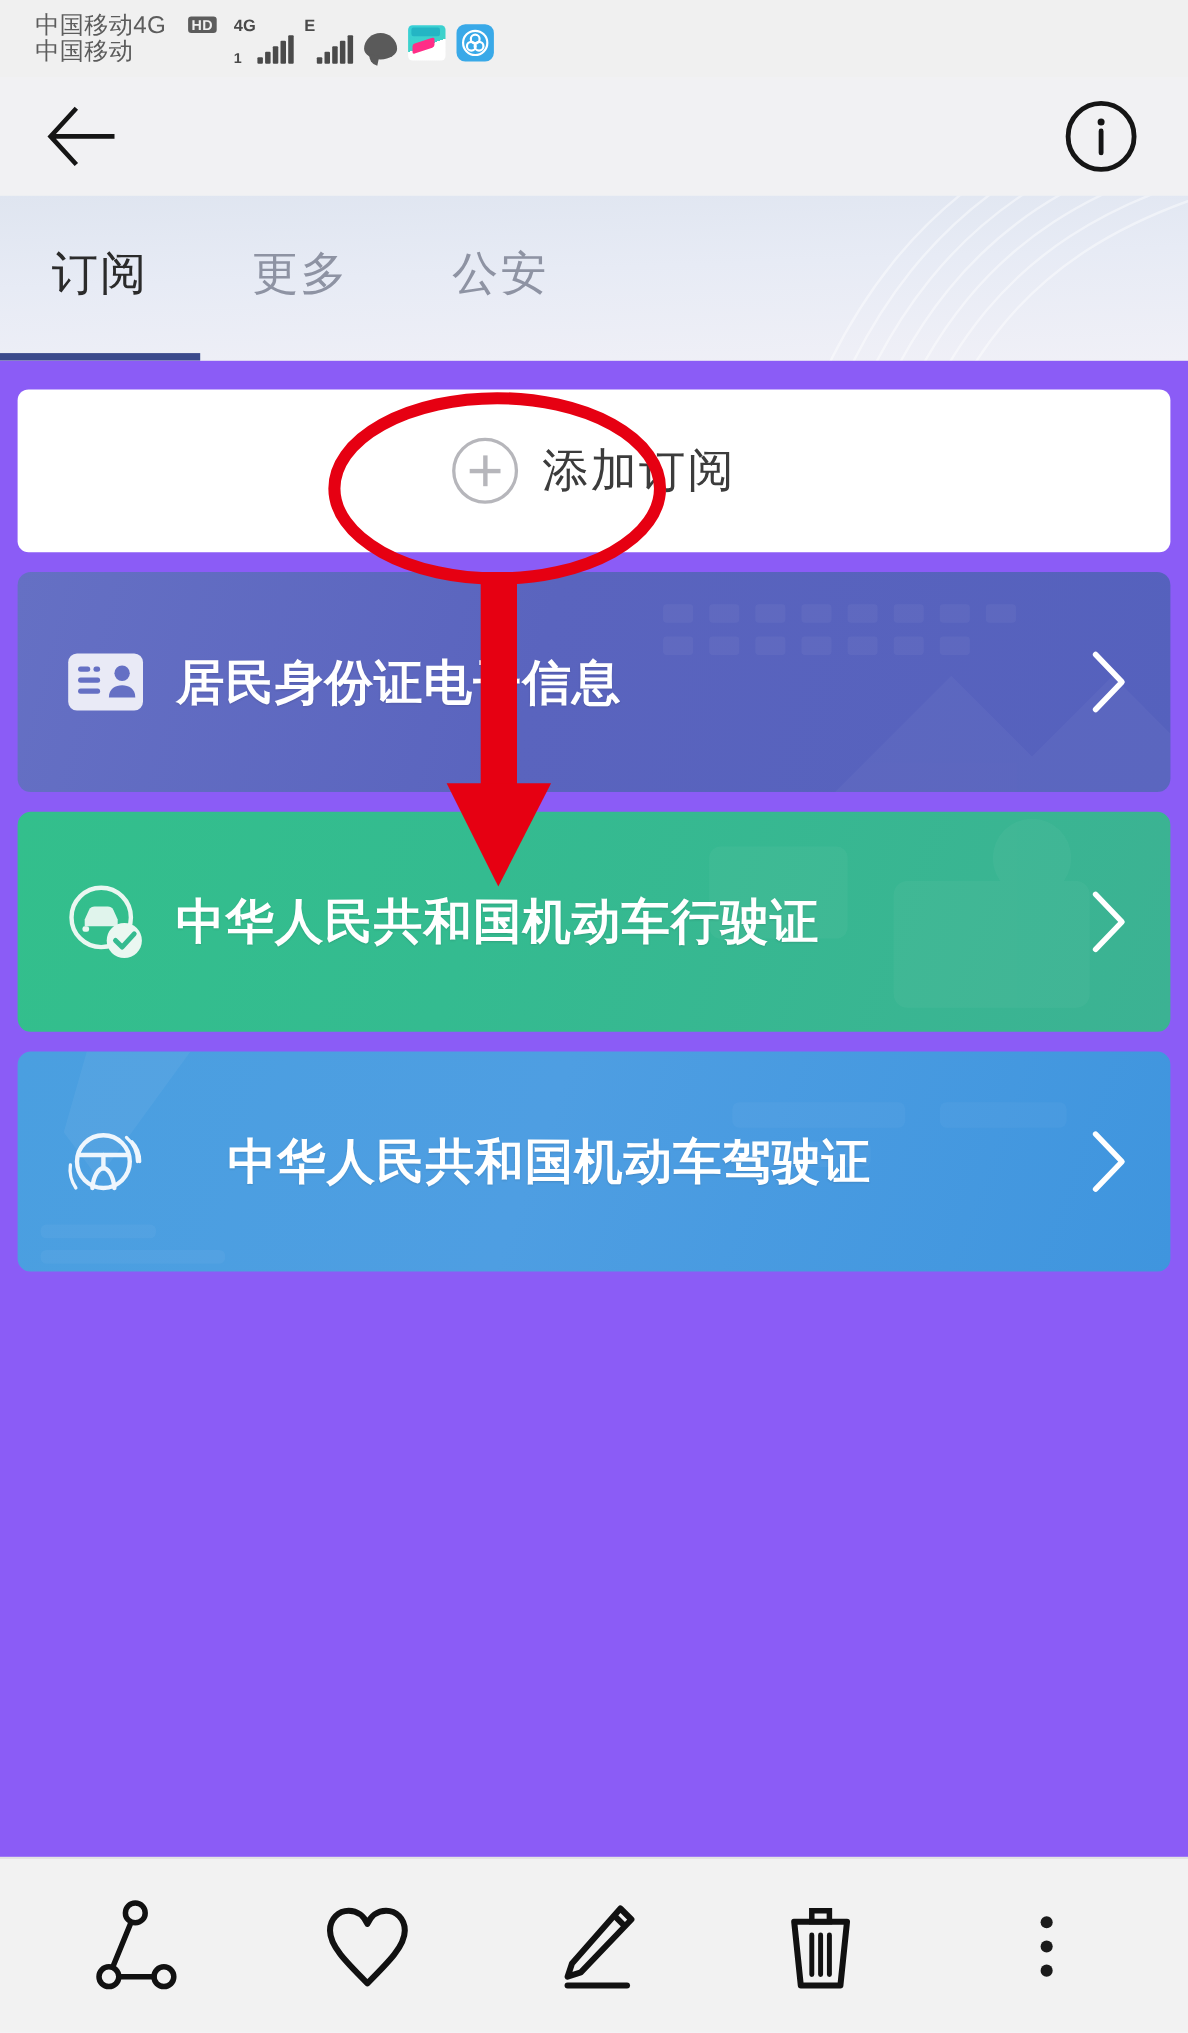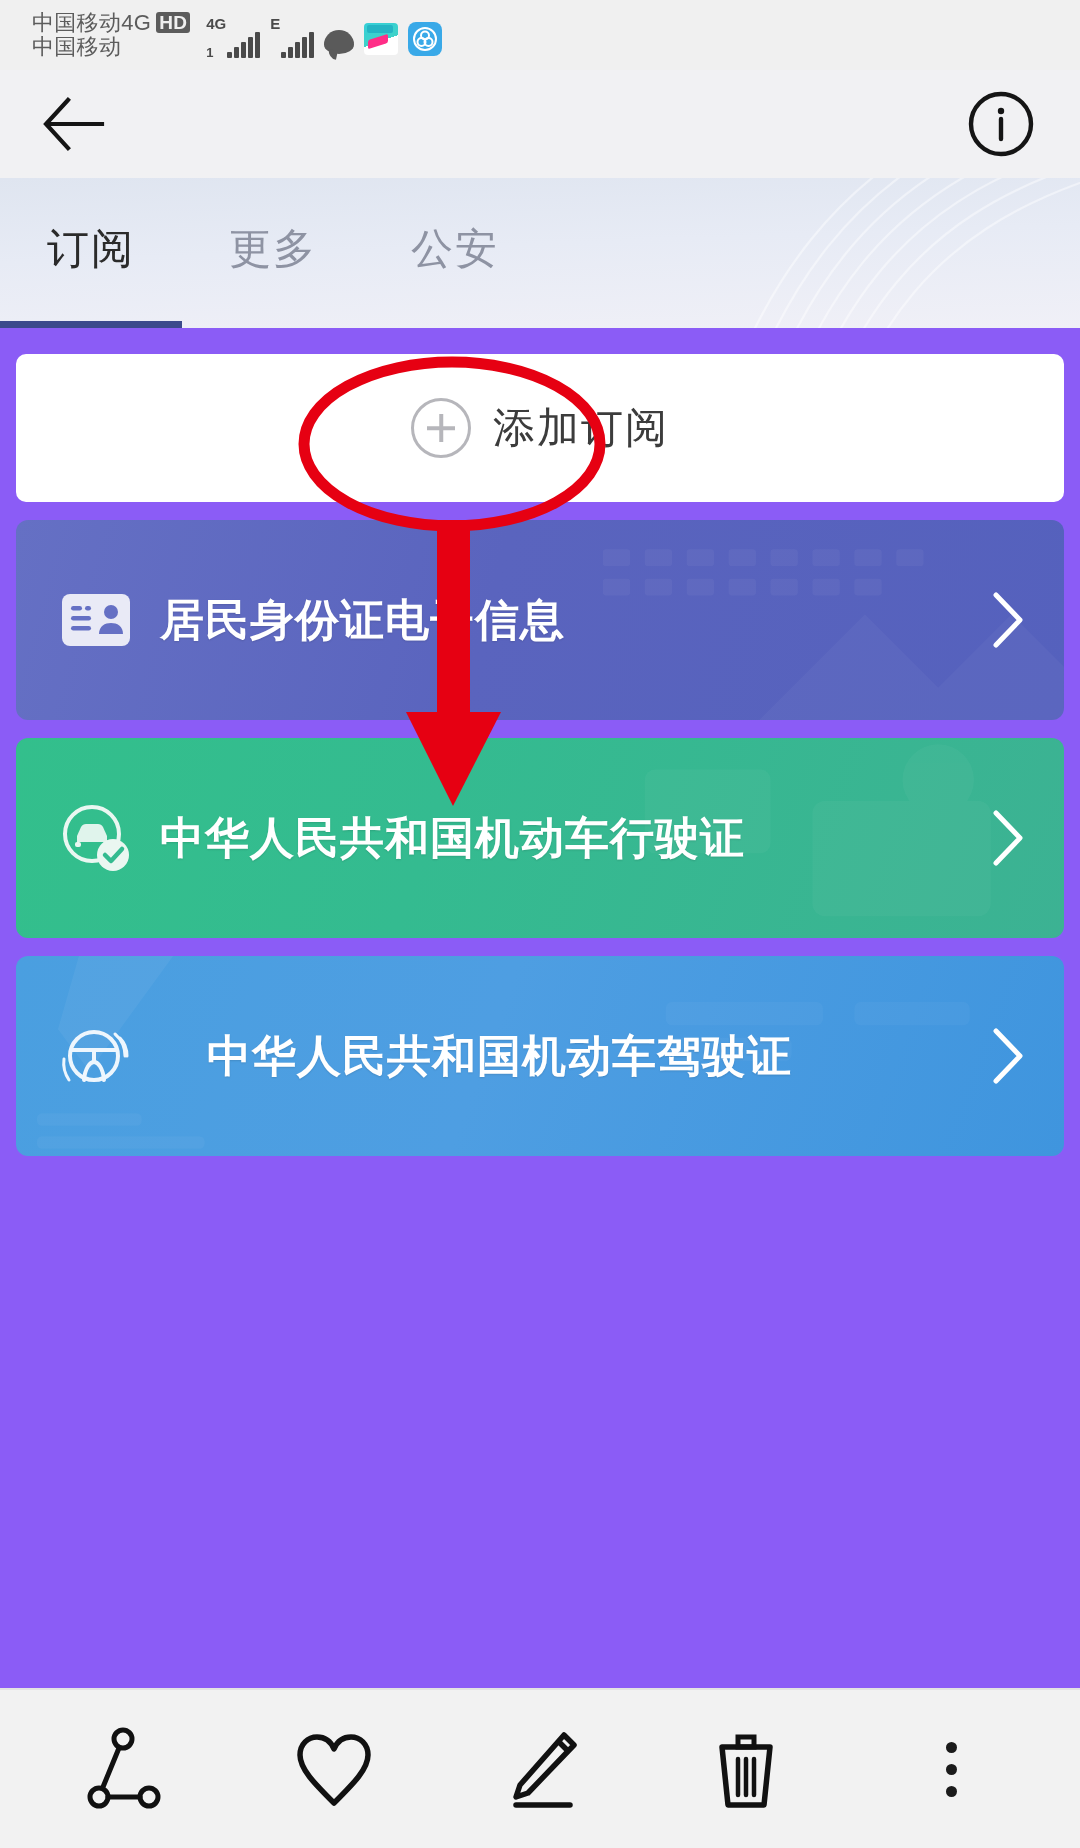--- a/index.html
+++ b/index.html
@@ -41,30 +41,30 @@
     flex-direction: column;
     justify-content: center;
     line-height: 1.08;
     color: #5c5c5c;
     font-size: 22px;
     letter-spacing: 0.3px;
   }
   .carrier-row {
     display: flex;
     align-items: center;
-    gap: 5px;
+    gap: 20px;
     white-space: nowrap;
   }
   .hd-badge {
     display: inline-flex;
     align-items: center;
     justify-content: center;
     background: #5c5c5c;
     color: #f0f0f0;
-    font-size: 19px;
+    font-size: 13px;
     font-weight: bold;
     border-radius: 3px;
     padding: 1px 3px;
     line-height: 1;
     position: relative;
     top: -1px;
   }
   .sb-left-icons {
     display: flex;
     align-items: flex-end;

